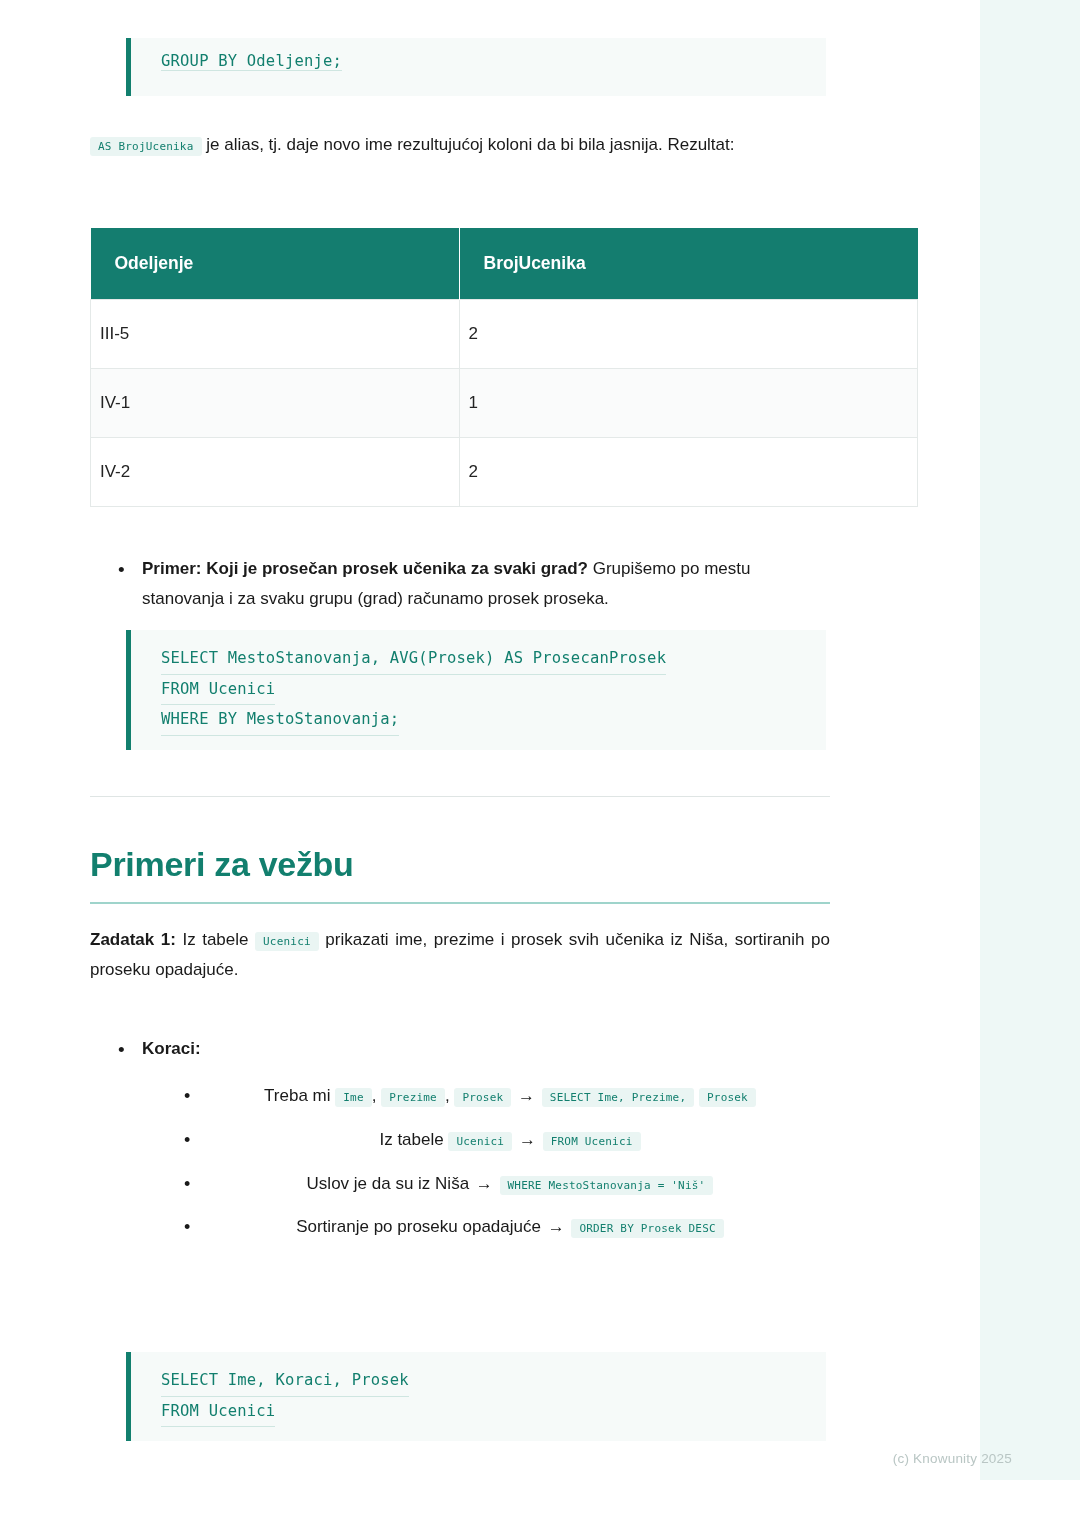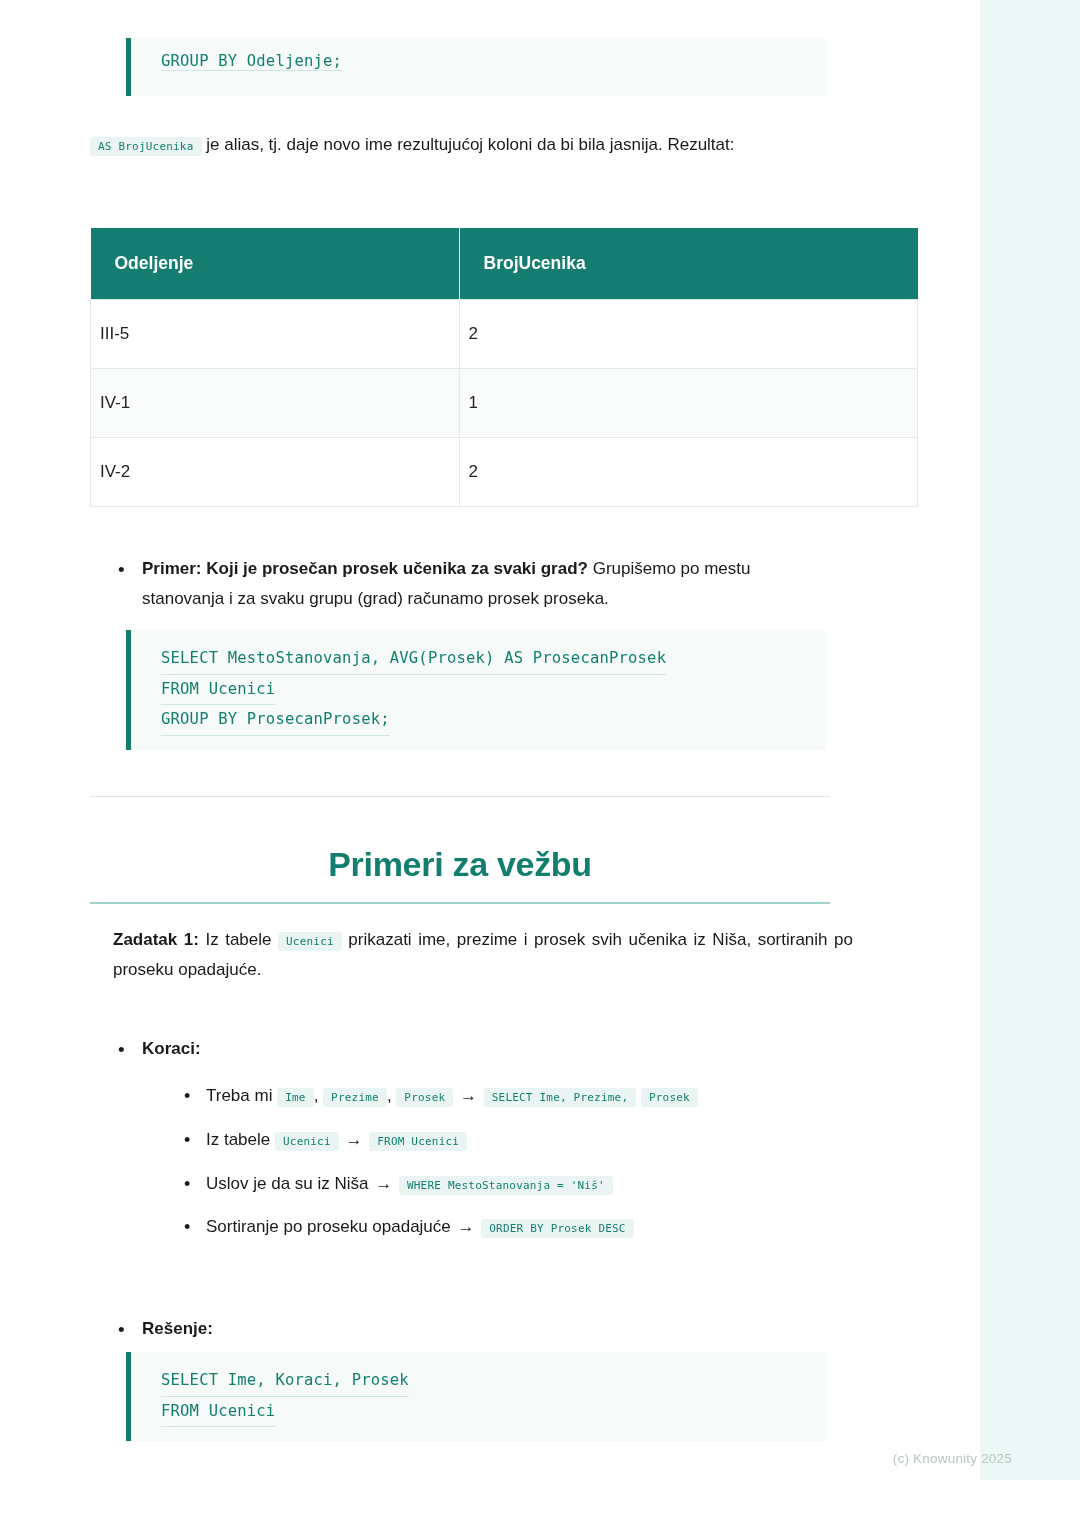--- a/index.html
+++ b/index.html
@@ -160,20 +160,21 @@
     list-style: none;
     margin: 0;
     padding: 0;
   }
   ul.lvl2 > li {
     position: relative;
     padding-left: 30px;
     font-size: 17px;
     line-height: 2.1;
     margin-bottom: 8px;
+    text-align: center;
   }
   ul.lvl2 > li::before {
     content: "•";
     position: absolute;
     left: 8px;
     top: 0px;
     font-size: 18px;
     color: #1a1a1a;
   }
 
@@ -257,34 +258,34 @@
       <li>
         <b>Primer: Koji je prosečan prosek učenika za svaki grad?</b><span> Grupišemo po mestu stanovanja i za svaku grupu (grad) računamo prosek proseka.</span>
       </li>
     </ul>
   </div>
 
   <div class="content" style="top:630px; left:126px; width:700px;">
     <div class="codeblock">
       <span class="line-wrap"><span class="line">SELECT MestoStanovanja, AVG(Prosek) AS ProsecanProsek</span></span>
       <span class="line-wrap"><span class="line">FROM Ucenici</span></span>
-      <span class="line-wrap"><span class="line">GROUP BY ProsecanProsek;</span></span>
+      <span class="line-wrap"><span class="line">WHERE BY MestoStanovanja;</span></span>
     </div>
   </div>
 
   <div class="content" style="top:796px;">
     <div class="hr"></div>
   </div>
 
-  <div class="content" style="top:845px;text-align:center;">
+  <div class="content" style="top:845px;">
     <h2 class="section">Primeri za vežbu</h2>
     <div class="h2rule"></div>
   </div>
 
-  <div class="content" style="top:925px;margin-left:23px;">
+  <div class="content" style="top:925px;">
     <p class="para">
       <b>Zadatak 1:</b><span> Iz tabele </span><span class="chip">Ucenici</span><span> prikazati ime, prezime i prosek svih učenika iz Niša, sortiranih po proseku opadajuće.</span>
     </p>
   </div>
 
   <div class="content" style="top:1018px;">
     <ul class="lvl1">
       <li>
         <b>Koraci:</b>
         <div style="height:14px;"></div>
@@ -308,27 +309,20 @@
           </li>
           <li>
             <span>Sortiranje po proseku opadajuće </span><span class="arrow">→</span>
             <span class="chip">ORDER BY Prosek DESC</span>
           </li>
         </ul>
       </li>
     </ul>
   </div>
 
-  <div class="content" style="top:1298px;">
-    <ul class="lvl1">
-      <li>
-        <b>Rešenje:</b>
-      </li>
-    </ul>
-  </div>
 
   <div class="content" style="top:1352px; left:126px; width:700px;">
     <div class="codeblock">
       <span class="line-wrap"><span class="line">SELECT Ime, Koraci, Prosek</span></span>
       <span class="line-wrap"><span class="line">FROM Ucenici</span></span>
     </div>
   </div>
 
   <div class="watermark">(c) Knowunity 2025</div>
 

